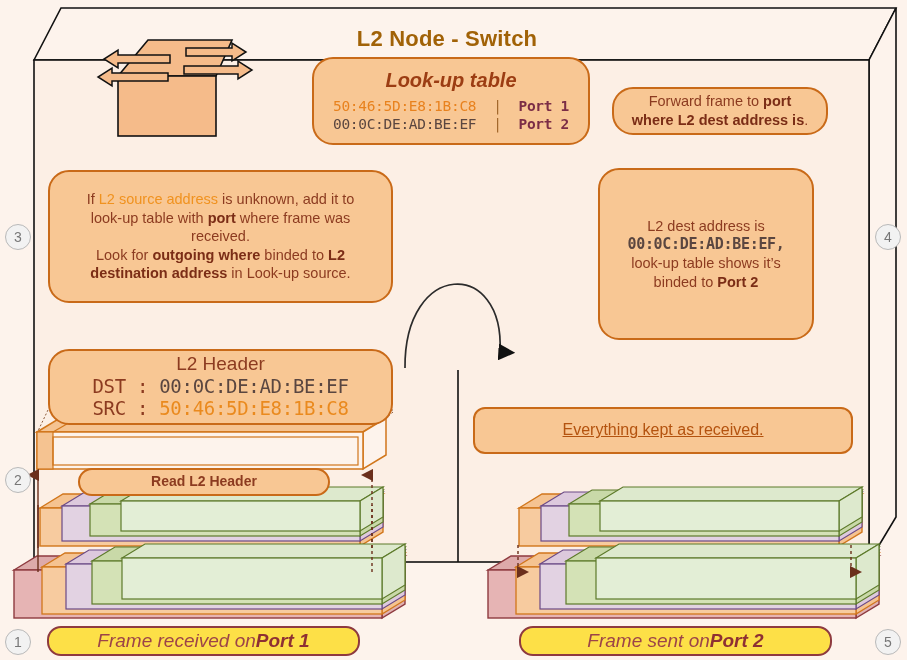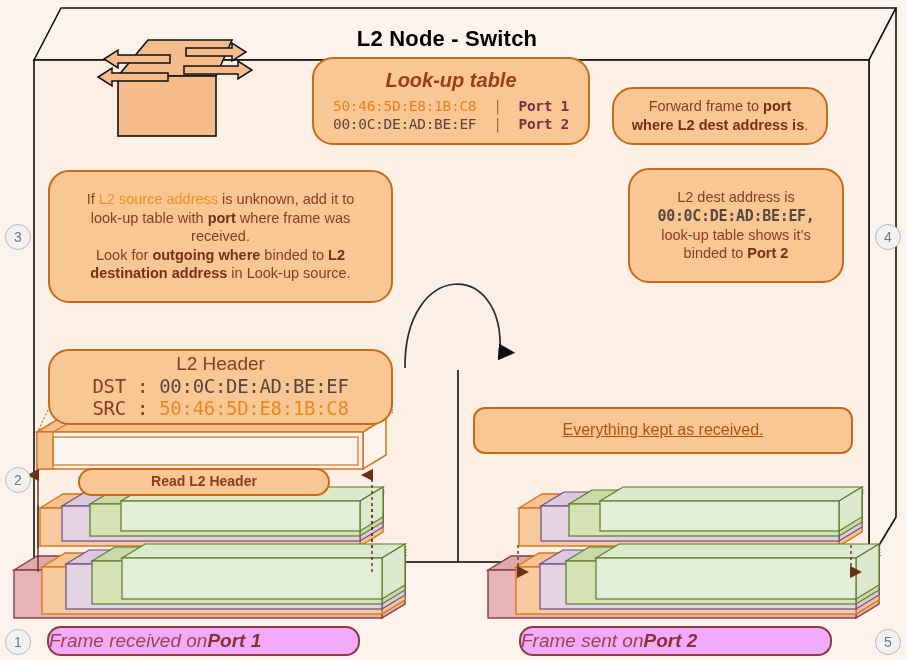--- a/index.html
+++ b/index.html
@@ -26,36 +26,36 @@
     text-align:center;
     color:#8c3b20;
     line-height:1.28;
   }
   .callout b{color:#7b2d16;font-weight:bold;}
   .mono{font-family:"DejaVu Sans Mono", monospace;letter-spacing:-0.3px;}
 
   
   #title{
     position:absolute;left:247px;top:26px;width:400px;
-    text-align:center;font-size:22px;font-weight:bold;color:#000000;
+    text-align:center;font-size:22px;font-weight:bold;color:#a16207;
     letter-spacing:0.2px;
   }
 
   
   #lookup{left:312px;top:57px;width:278px;height:88px;}
   #lookup .lu-title{font-size:20px;font-weight:bold;font-style:italic;color:#9c3d13;margin-bottom:3px;}
   #lookup .lu-row{font-size:14.5px;white-space:pre;}
   #lookup .mac-src{color:#e8821e;}
   #lookup .mac-dst{color:#5a4640;}
   #lookup .sep{color:#a3682c;}
   #lookup .port{color:#7b2d46;font-weight:bold;}
 
   
-  #fwd{left:612px;top:87px;width:216px;height:58px;font-size:14.5px;padding:0 10px;}
-  #dest{left:628px;top:168px;width:216px;height:115px;font-size:14.5px;padding:0 12px;align-items:center;}
+  #fwd{left:612px;top:87px;width:216px;height:48px;font-size:14.5px;padding:0 10px;}
+  #dest{left:598px;top:168px;width:216px;height:172px;font-size:14.5px;padding:0 12px;align-items:center;}
 
   
   #rule{left:48px;top:170px;width:345px;height:133px;font-size:14.5px;padding:14px 12px;}
   .tok-src{color:#f0921f;}
 
   
   #l2h{left:48px;top:349px;width:345px;height:76px;padding:0 0 0 0;}
   #l2h .hdr-title{font-size:19px;color:#8c3b20;font-weight:normal;line-height:1.1;}
   #l2h .hdr-line{font-size:19px;white-space:pre;line-height:1.2;}
   #l2h .lab{color:#8c3b20;}
@@ -70,23 +70,23 @@
 
   
   #kept{
     left:473px;top:407px;width:380px;height:47px;border-radius:12px;
     font-size:16px;color:#b4530f;
   }
   #kept .u{text-decoration:underline;}
 
   
   .portlabel{
-    position:absolute;background:#f0abfc;border:2.5px solid #8e3a3f;
+    position:absolute;background:#fde047;border:2.5px solid #8e3a3f;
     border-radius:14px;box-sizing:border-box;
-    display:flex;align-items:center;
+    display:flex;align-items:center;justify-content:center;
     font-size:19px;font-style:italic;color:#9d4448;
   }
   .portlabel b{font-weight:bold;color:#8e3033;font-style:italic;}
   #plabel1{left:47px;top:626px;width:313px;height:30px;}
   #plabel2{left:519px;top:626px;width:313px;height:30px;}
 
   
   .stepnum{
     position:absolute;width:26px;height:26px;border-radius:50%;
     background:#f2f2f2;border:1.5px solid #b9b9b9;

